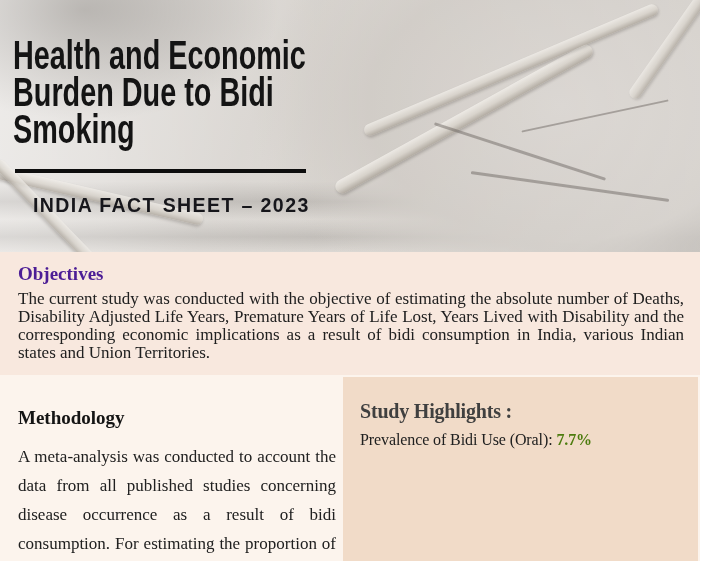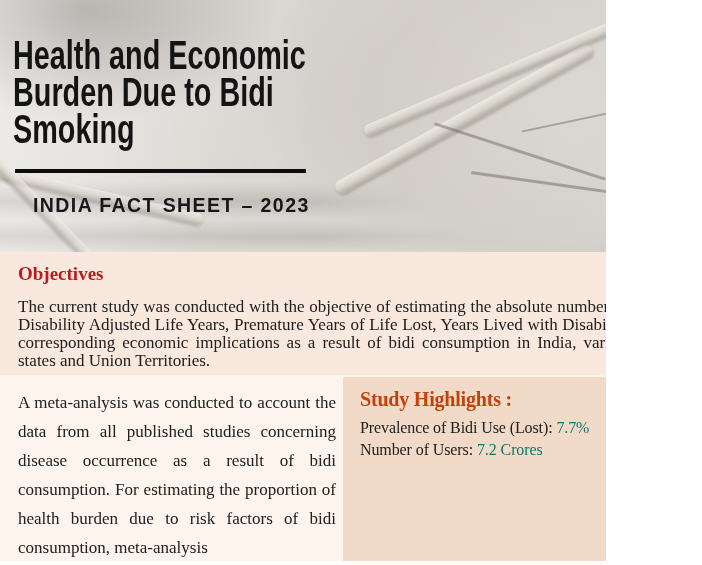--- a/index.html
+++ b/index.html
@@ -1,17 +1,17 @@
 <!DOCTYPE html>
 <html><head>
 <meta charset="utf-8">
 <style>
   html,body{margin:0;padding:0;background:#ffffff;}
   .page{
-    position:relative;width:606px;height:565px;overflow:hidden;
+    position:relative;width:700px;height:565px;overflow:hidden;
     background:#ffffff;font-family:"Liberation Serif",serif;color:#1e1e1e;
   }
   
   .hero{
     position:relative;width:702px;height:252px;overflow:hidden;
     background:
       radial-gradient(ellipse 300px 170px at 12% 4%, rgba(120,114,107,.85) 0%, rgba(120,114,107,0) 65%),
       radial-gradient(ellipse 430px 300px at 80% 42%, #ccc6c0 0%, #c3bdb6 45%, rgba(195,189,182,0) 72%),
       radial-gradient(ellipse 260px 160px at 96% 92%, rgba(110,104,98,.7) 0%, rgba(110,104,98,0) 65%),
       linear-gradient(180deg, rgba(0,0,0,0) 72%, rgba(95,90,84,.32) 80%, rgba(0,0,0,0) 87%, rgba(95,90,84,.28) 94%, rgba(0,0,0,0) 100%),
@@ -38,34 +38,34 @@
   .title span{display:block;transform:scaleX(.72);transform-origin:left center;white-space:nowrap;}
   .rule{position:relative;margin:21px 0 0 15px;width:291px;height:4px;background:#0d0d0d;}
   .subtitle{
     position:relative;margin:20px 0 0 33px;
     font-family:"Liberation Sans",sans-serif;font-weight:700;
     font-size:21px;letter-spacing:1.5px;color:#16161b;
     transform:scaleX(.93);transform-origin:left center;white-space:nowrap;
   }
   
   .objectives{width:702px;height:123px;background:#f8e8de;box-sizing:border-box;padding:11px 17px 0 18px;}
-  .objectives h2{margin:0 0 13px 0;font-size:19px;font-weight:700;color:#b91c1c;}
+  .objectives h2{margin:0 0 5px 0;font-size:19px;font-weight:700;color:#4c1d95;}
   .objectives p{margin:0;font-size:17px;line-height:18px;text-align:justify;color:#202020;width:666px;}
   
   .lower{position:relative;width:702px;height:190px;background:#fcf4ed;box-shadow:inset 0 -4px 0 #ffffff;}
   .methodology{position:absolute;left:18px;top:0;width:318px;}
   .methodology h2{margin:32px 0 0 0;font-size:19px;font-weight:700;color:#141414;}
   .methodology p{margin:13px 0 0 0;font-size:17px;line-height:29px;text-align:justify;color:#202020;}
   .highlights{
     position:absolute;left:343px;top:2px;width:355px;height:184px;
     background:#f1dbc8;box-sizing:border-box;padding:7px 4px 0 17px;overflow:hidden;
   }
-  .highlights h2{margin:4px 0 6px 0;font-size:20px;font-weight:700;letter-spacing:-0.2px;color:#c2410c;}
+  .highlights h2{margin:16px 0 6px 0;font-size:20px;font-weight:700;letter-spacing:-0.2px;color:#404040;}
   .hl-item{font-size:16px;line-height:21.5px;color:#202020;letter-spacing:-0.1px;}
-  .hl-item b{font-weight:400;color:#0f766e;}
+  .hl-item b{font-weight:700;color:#4d7c0f;}
 </style>
 </head>
 <body>
 
 <div class="page">
 
   <header class="hero">
     <div class="wash"></div>
     <div class="stick s1"></div>
     <div class="stick s2"></div>
@@ -85,25 +85,25 @@
     <div class="subtitle">INDIA FACT SHEET – 2023</div>
   </header>
 
   <section class="objectives">
     <h2>Objectives</h2>
     <p>The current study was conducted with the objective of estimating the absolute number of Deaths, Disability Adjusted Life Years, Premature Years of Life Lost, Years Lived with Disability and the corresponding economic implications as a result of bidi consumption in India, various Indian states and Union Territories.</p>
   </section>
 
   <section class="lower">
     <div class="methodology">
+      <h2>Methodology</h2>
       <p>A meta-analysis was conducted to account the data from all published studies concerning disease occurrence as a result of bidi consumption. For estimating the proportion of health burden due to risk factors of bidi consumption, meta-analysis</p>
     </div>
 
     <aside class="highlights">
       <h2>Study Highlights :</h2>
       <div id="hl-list">
-          <div class="hl-item"><span>Prevalence of Bidi Use (Lost): </span><b>7.7%</b></div>
-          <div class="hl-item"><span>Number of Users: </span><b>7.2 Crores</b></div>
+          <div class="hl-item"><span>Prevalence of Bidi Use (Oral): </span><b>7.7%</b></div>
         </div>
     </aside>
   </section>
 
 </div>
 
 </body></html>

